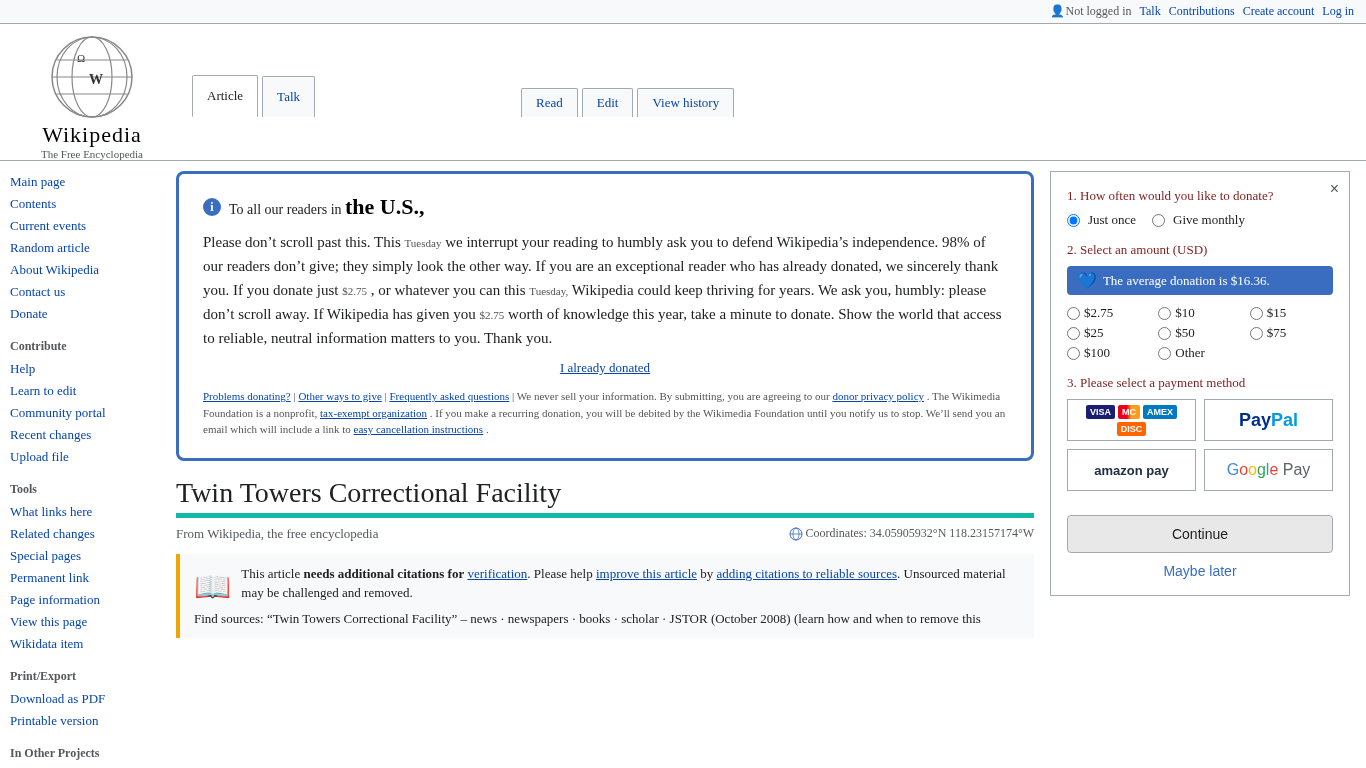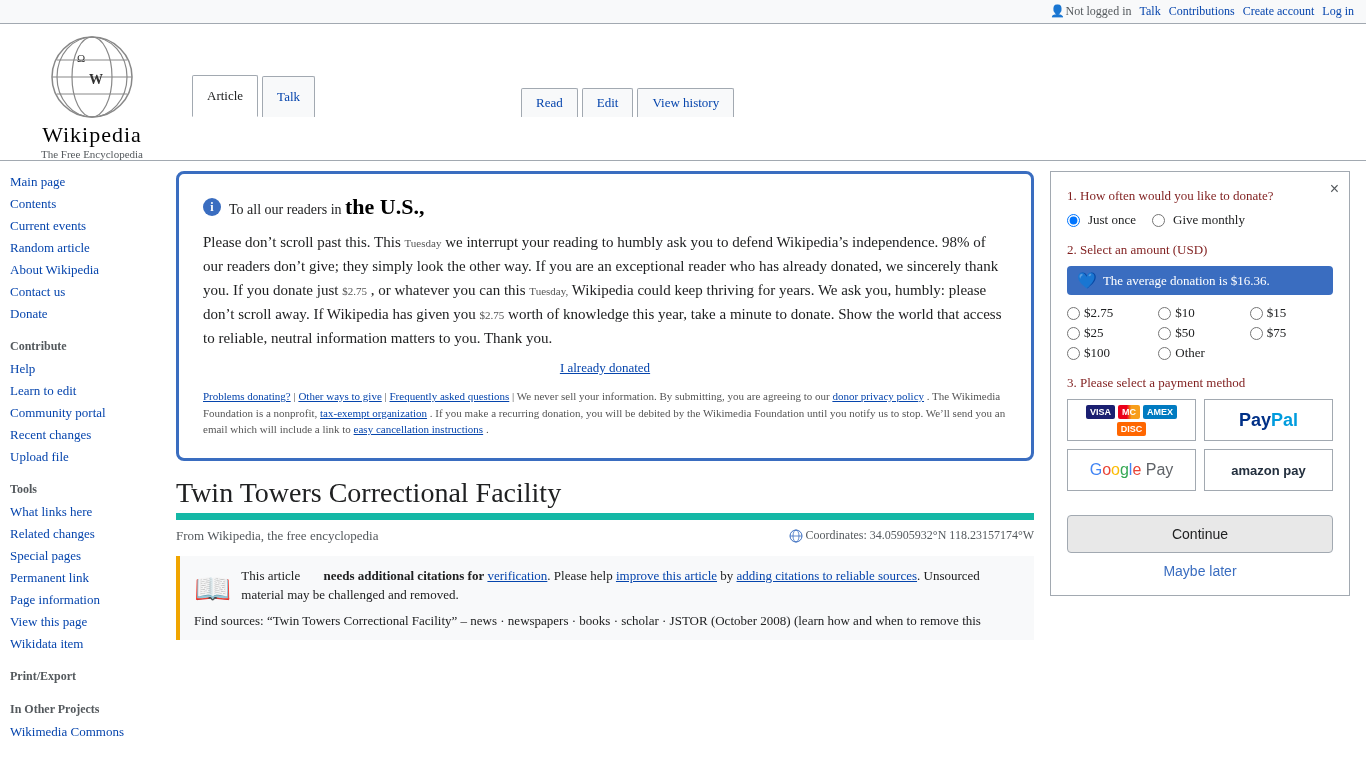--- a/index.html
+++ b/index.html
@@ -355,21 +355,21 @@
       margin-top: 10px;
       color: #555;
     }
     #already-donated a { color: #0645ad; }
 
     
     #article-title {
       font-family: 'Linux Libertine', Georgia, serif;
       font-size: 28px;
       font-weight: normal;
-      border-bottom: 7px solid #14b8a6;
+      border-bottom: 5px solid #14b8a6;
       margin-bottom: 8px;
       padding-bottom: 4px;
     }
     #from-wikipedia {
       font-size: 13px;
       color: #54595d;
       margin-bottom: 12px;
     }
     #coordinates {
       float: right;
@@ -378,21 +378,21 @@
     }
     #verification-notice {
       background: #f8f9fa;
       border-left: 4px solid #f0a500;
       padding: 10px 14px;
       font-size: 13px;
       line-height: 1.5;
       margin-bottom: 10px;
     }
     #verification-notice a { color: #0645ad; }
-    #verification-notice strong { font-weight: bold; margin-left: 20px; }
+    #verification-notice strong { font-weight: bold; }
     .book-icon {
       float: left;
       margin-right: 10px;
       font-size: 30px;
     }
 
     
     .wiki-globe {
       width: 90px;
       height: 90px;
@@ -471,20 +471,24 @@
           <a class="sidebar-link" href="#">Related changes</a>
           <a class="sidebar-link" href="#">Special pages</a>
           <a class="sidebar-link" href="#">Permanent link</a>
           <a class="sidebar-link" href="#">Page information</a>
           <a class="sidebar-link" href="#">View this page</a>
           <a class="sidebar-link" href="#">Wikidata item</a>
         </div>
     </div>
     <div class="sidebar-section">
       <div class="sidebar-section-title">Print/export</div>
+      <div id="sidebar-print-items">
+          <a class="sidebar-link" href="#">Download as PDF</a>
+          <a class="sidebar-link" href="#">Printable version</a>
+        </div>
     </div>
     <div class="sidebar-section">
       <div class="sidebar-section-title">In other projects</div>
       <div id="sidebar-other-items">
           <a class="sidebar-link" href="#">Wikimedia Commons</a>
         </div>
     </div>
   </div>
 
   <div id="content">
@@ -621,24 +625,24 @@
                 <span class="cc-badge" style="background:#1a1f71;color:#fff;font-size:9px;padding:2px 4px;">VISA</span>
                 <span class="cc-badge mc" style="background:linear-gradient(to right,#eb001b 40%,#f79e1b 60%);color:#fff;font-size:9px;padding:2px 4px;">MC</span>
                 <span class="cc-badge amex" style="background:#007bc1;color:#fff;font-size:9px;padding:2px 4px;">AMEX</span>
                 <span class="cc-badge disc" style="background:#ff6600;color:#fff;font-size:9px;padding:2px 4px;">DISC</span>
               </div>
             </button>
             <button class="payment-btn">
               <span class="paypal-text">Pay<span>Pal</span></span>
             </button>
             <button class="payment-btn">
-              <span class="gpay-text"><span style="color:#4285f4">G</span><span style="color:#ea4335">o</span><span style="color:#fbbc05">o</span><span style="color:#34a853">g</span><span style="color:#4285f4">l</span><span style="color:#ea4335">e</span> Pay</span>
+              <span class="amazon-text">amazon pay</span>
             </button>
             <button class="payment-btn">
-              <span class="amazon-text">amazon pay</span>
+              <span class="gpay-text"><span style="color:#4285f4">G</span><span style="color:#ea4335">o</span><span style="color:#fbbc05">o</span><span style="color:#34a853">g</span><span style="color:#4285f4">l</span><span style="color:#ea4335">e</span> Pay</span>
             </button>
           </div>
         </div>
 
         <button class="continue-btn">Continue</button>
         <button class="maybe-later">Maybe later</button>
       </div>
     </div>
   </div>
 </div>

